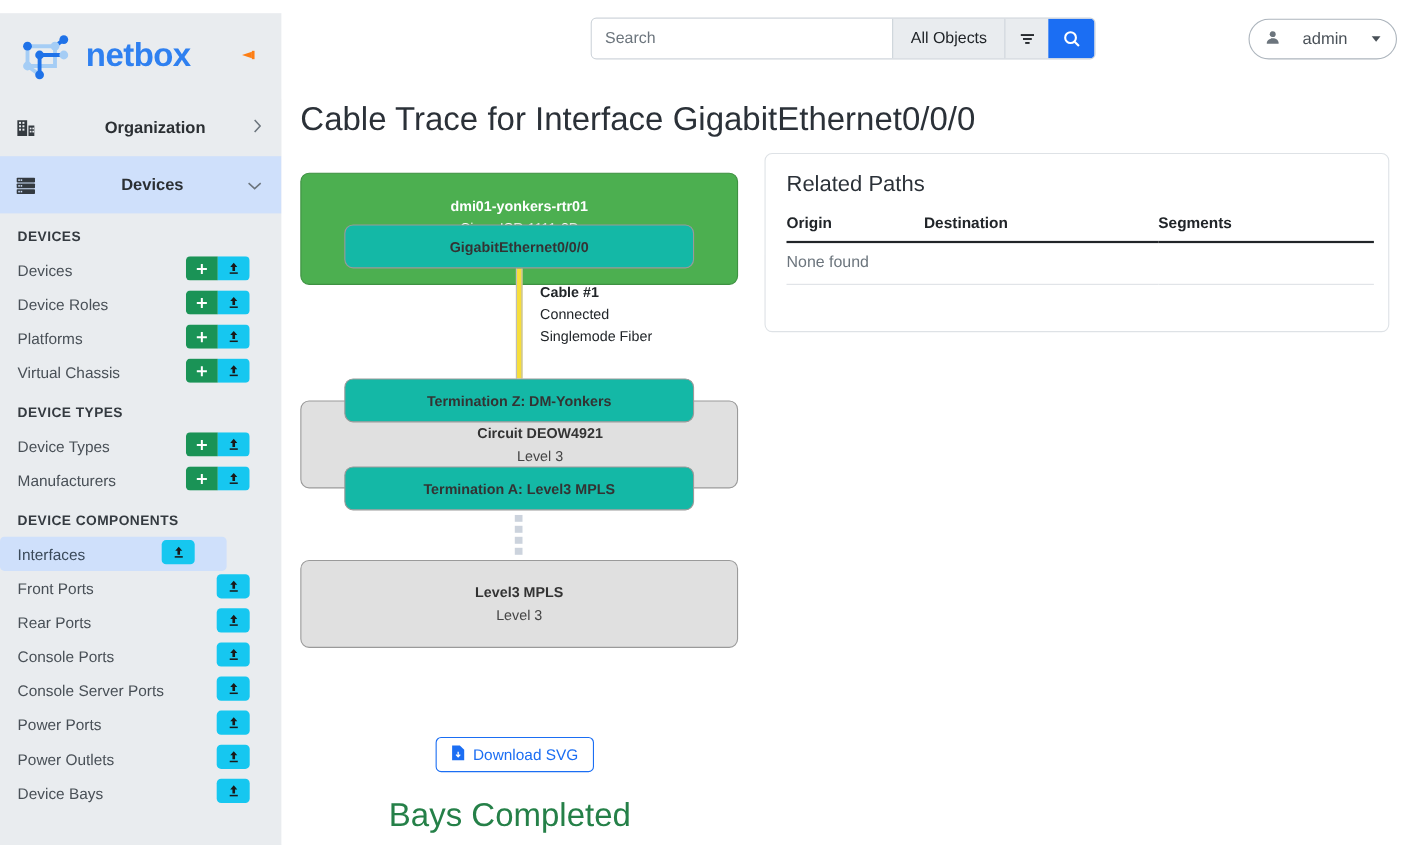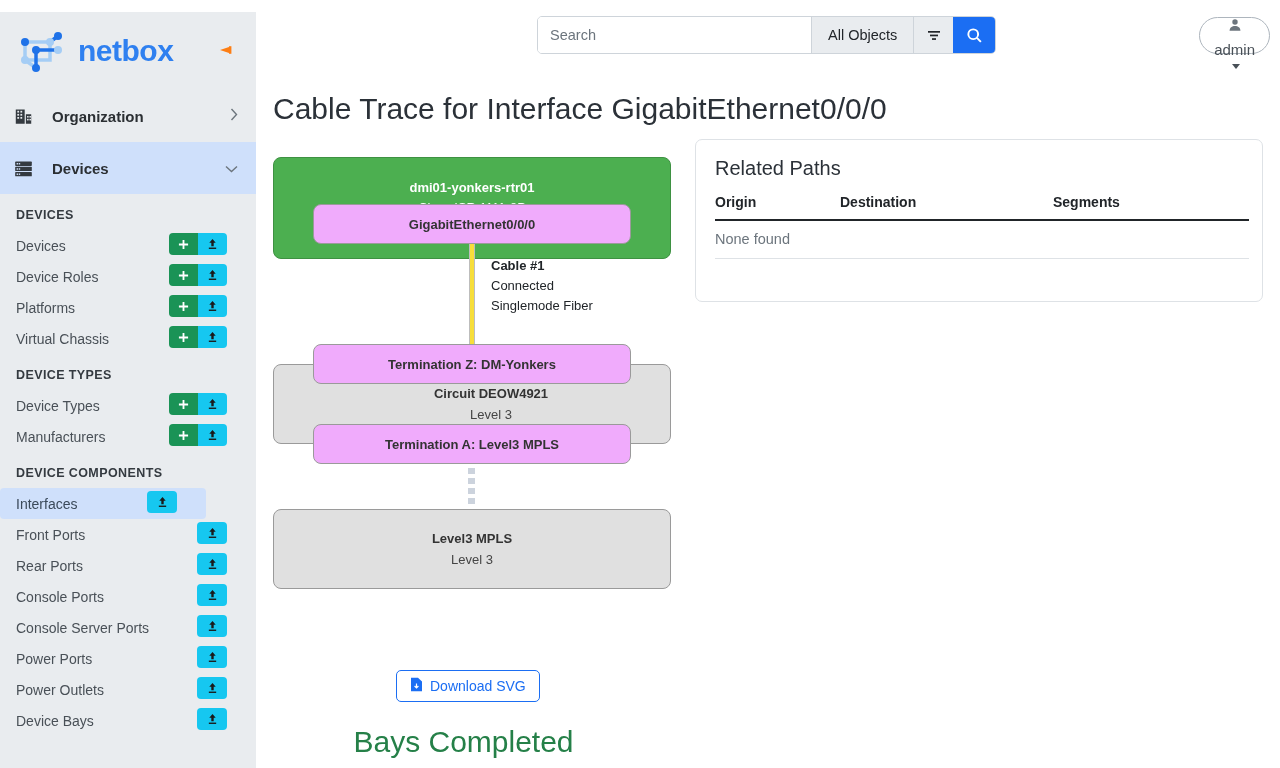--- a/index.html
+++ b/index.html
@@ -29,20 +29,21 @@
   .brand-word {
     font-size: 30px; font-weight: 700; color: #2f80f0;
     letter-spacing: -0.5px; line-height: 1;
   }
   .pin-icon { position: absolute; right: 22px; top: 31px; }
 
   .nav-group {
     display: flex; align-items: center;
     height: 52px; padding: 0 18px 0 14px;
     cursor: pointer;
+    text-align: center;
   }
   .nav-group.plain { background: #e9ecef; }
   .nav-group.active { background: #cfe0fb; }
   .nav-group .gicon { width: 30px; display: flex; align-items: center; }
   .nav-group .glabel {
     font-size: 15px; font-weight: 700; color: #2b2f33;
     flex: 1; padding-left: 8px;
   }
   .nav-group .chev { color: #6c757d; font-size: 13px; }
 
@@ -116,26 +117,25 @@
     display: flex; align-items: center; justify-content: center;
     width: 40px; background: #e9ecef;
     border-left: 1px solid #ced4da; cursor: pointer;
   }
   .search-go {
     display: flex; align-items: center; justify-content: center;
     width: 42px; background: #1b6ef3; cursor: pointer;
   }
   .userbtn {
     position: absolute; right: 14px; top: 17px;
-    display: flex; align-items: center; gap: 6px;
+    display: flex; align-items: center; gap: 20px;
     height: 37px; padding: 0 14px;
     border: 1px solid #adb5bd; border-radius: 19px;
     background: #fff; color: #495057; font-size: 15px;
     cursor: pointer;
-    flex-direction: column;
   }
   .caret {
     width: 0; height: 0; margin-left: 2px;
     border-left: 4px solid transparent; border-right: 4px solid transparent;
     border-top: 5px solid #495057;
   }
 
   
   #main {
     position: absolute; left: 256px; top: 70px;
@@ -159,21 +159,21 @@
   .node.device {
     width: 398px; height: 102px;
     background: #4caf50; border: 1px solid #3e9142;
     color: #ffffff;
   }
   .node.device .t1 { font-size: 13px; font-weight: 700; line-height: 20px; }
   .node.device .t2, .node.device .t3 { font-size: 13px; line-height: 20px; }
 
   .node.term {
     width: 318px; height: 40px;
-    background: #f0abfc; border: 1px solid #9a9a9a;
+    background: #14b8a6; border: 1px solid #9a9a9a;
     margin-left: 40px;
     font-size: 13px; font-weight: 700; color: #333;
     z-index: 3;
   }
   .node.circuit {
     width: 398px; height: 80px;
     background: #e0e0e0; border: 1px solid #9a9a9a;
     color: #333; z-index: 2; padding-left: 38px;
   }
   .node.circuit .t1 { font-size: 13px; font-weight: 700; line-height: 21px; }

